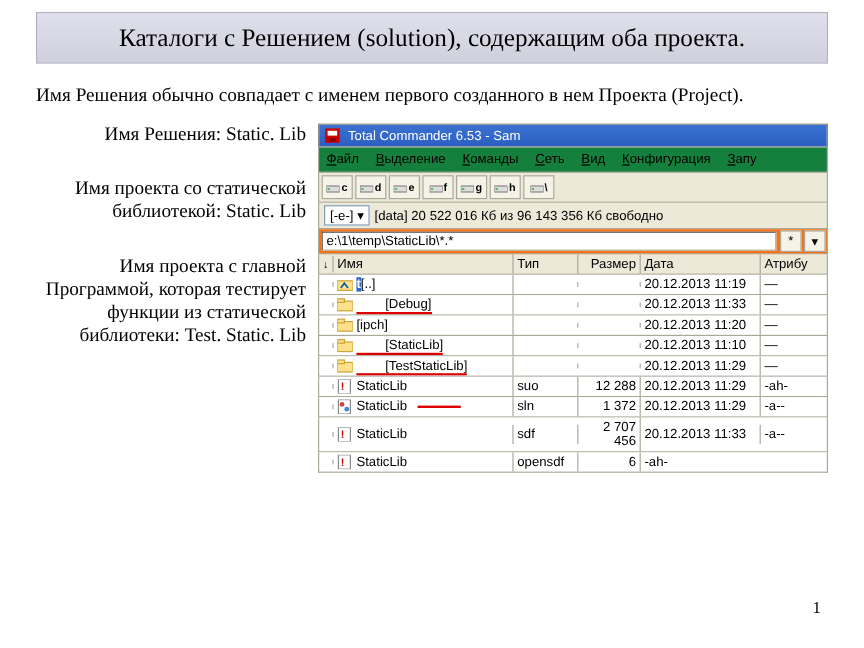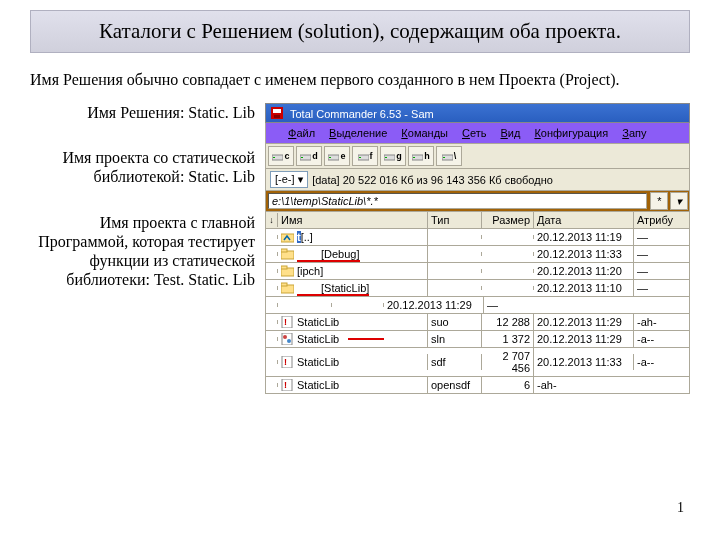--- a/index.html
+++ b/index.html
@@ -24,22 +24,22 @@
   .left-col p { margin-bottom: 26px; }
   .tc { flex: 1; font-family: Tahoma, Arial, sans-serif; font-size: 11px; }
   .tc-titlebar {
     background: linear-gradient(#3b72d2, #2a5fc0);
     color: #fff; display: flex; align-items: flex-end; gap: 6px;
     padding: 2px 4px;
     border: 1px solid #888;
   }
   .tc-titlebar svg { flex: none; }
   .tc-menubar {
-    background: #8b5cf6; border: 1px solid #aca899; border-top: none;
-    display: flex; gap: 2px; padding: 2px 16px; align-items: center;
+    background: #15803d; border: 1px solid #aca899; border-top: none;
+    display: flex; gap: 2px; padding: 2px 0; align-items: center;
   }
   .tc-menubar span { padding: 2px 6px; }
   .tc-menubar span u { text-decoration: underline; }
   .tc-toolbar {
     background: #ece9d8; border: 1px solid #aca899; border-top: none;
     display: flex; gap: 2px; padding: 2px;
   }
   .drive-btn {
     width: 26px; height: 20px; border: 1px solid #aca899;
     background: #f5f3e8; display: flex; align-items: center; justify-content: center;
@@ -47,22 +47,22 @@
   }
   .drive-btn .dlabel { font-size: 9px; font-weight: bold; }
   .tc-status {
     background: #ece9d8; border: 1px solid #aca899; border-top: none;
     display: flex; align-items: center; padding: 2px 4px; gap: 4px;
   }
   .combo {
     border: 1px solid #7f9db9; background: #fff; padding: 1px 4px; display: inline-block;
   }
   .tc-path {
-    background: #a16207; border: 1px solid #aca899; border-top: none;
-    display: flex; align-items: center; font-style: italic;
+    background: #f97316; border: 1px solid #aca899; border-top: none;
+    display: flex; align-items: center;
   }
   .tc-path .pathfield {
     flex: 1; background: #fff; border: 1px inset #aca899; margin: 2px; padding: 1px 3px;
     color: #000;
   }
   .tc-path .btn {
     width: 18px; height: 18px; border: 1px solid #aca899; background: #f5f3e8;
     margin: 1px; display:flex; align-items:center; justify-content:center;
   }
   .tc-headers, .tc-row {
@@ -249,20 +249,27 @@
           </div>
           <div class="col col-ext"></div>
           <div class="col col-size">
             <dir></dir>
           </div>
           <div class="col col-date">20.12.2013 11:10</div>
           <div class="col col-attr">—</div>
         </div>
         <div class="tc-row">
           <div class="col col-sort"></div>
+          <div class="col col-name">
+            <svg class="icon-folder">
+              <rect x="0" y="3" width="13" height="8" fill="#ffe08a" stroke="#c9a437"></rect>
+              <rect x="0" y="1" width="6" height="3" fill="#ffe08a" stroke="#c9a437"></rect>
+            </svg>
+            <span><span class="underline-red">[TestStaticLib]</span></span>
+          </div>
           <div class="col col-ext"></div>
           <div class="col col-size">
             <dir></dir>
           </div>
           <div class="col col-date">20.12.2013 11:29</div>
           <div class="col col-attr">—</div>
         </div>
         <div class="tc-row">
           <div class="col col-sort"></div>
           <div class="col col-name">

